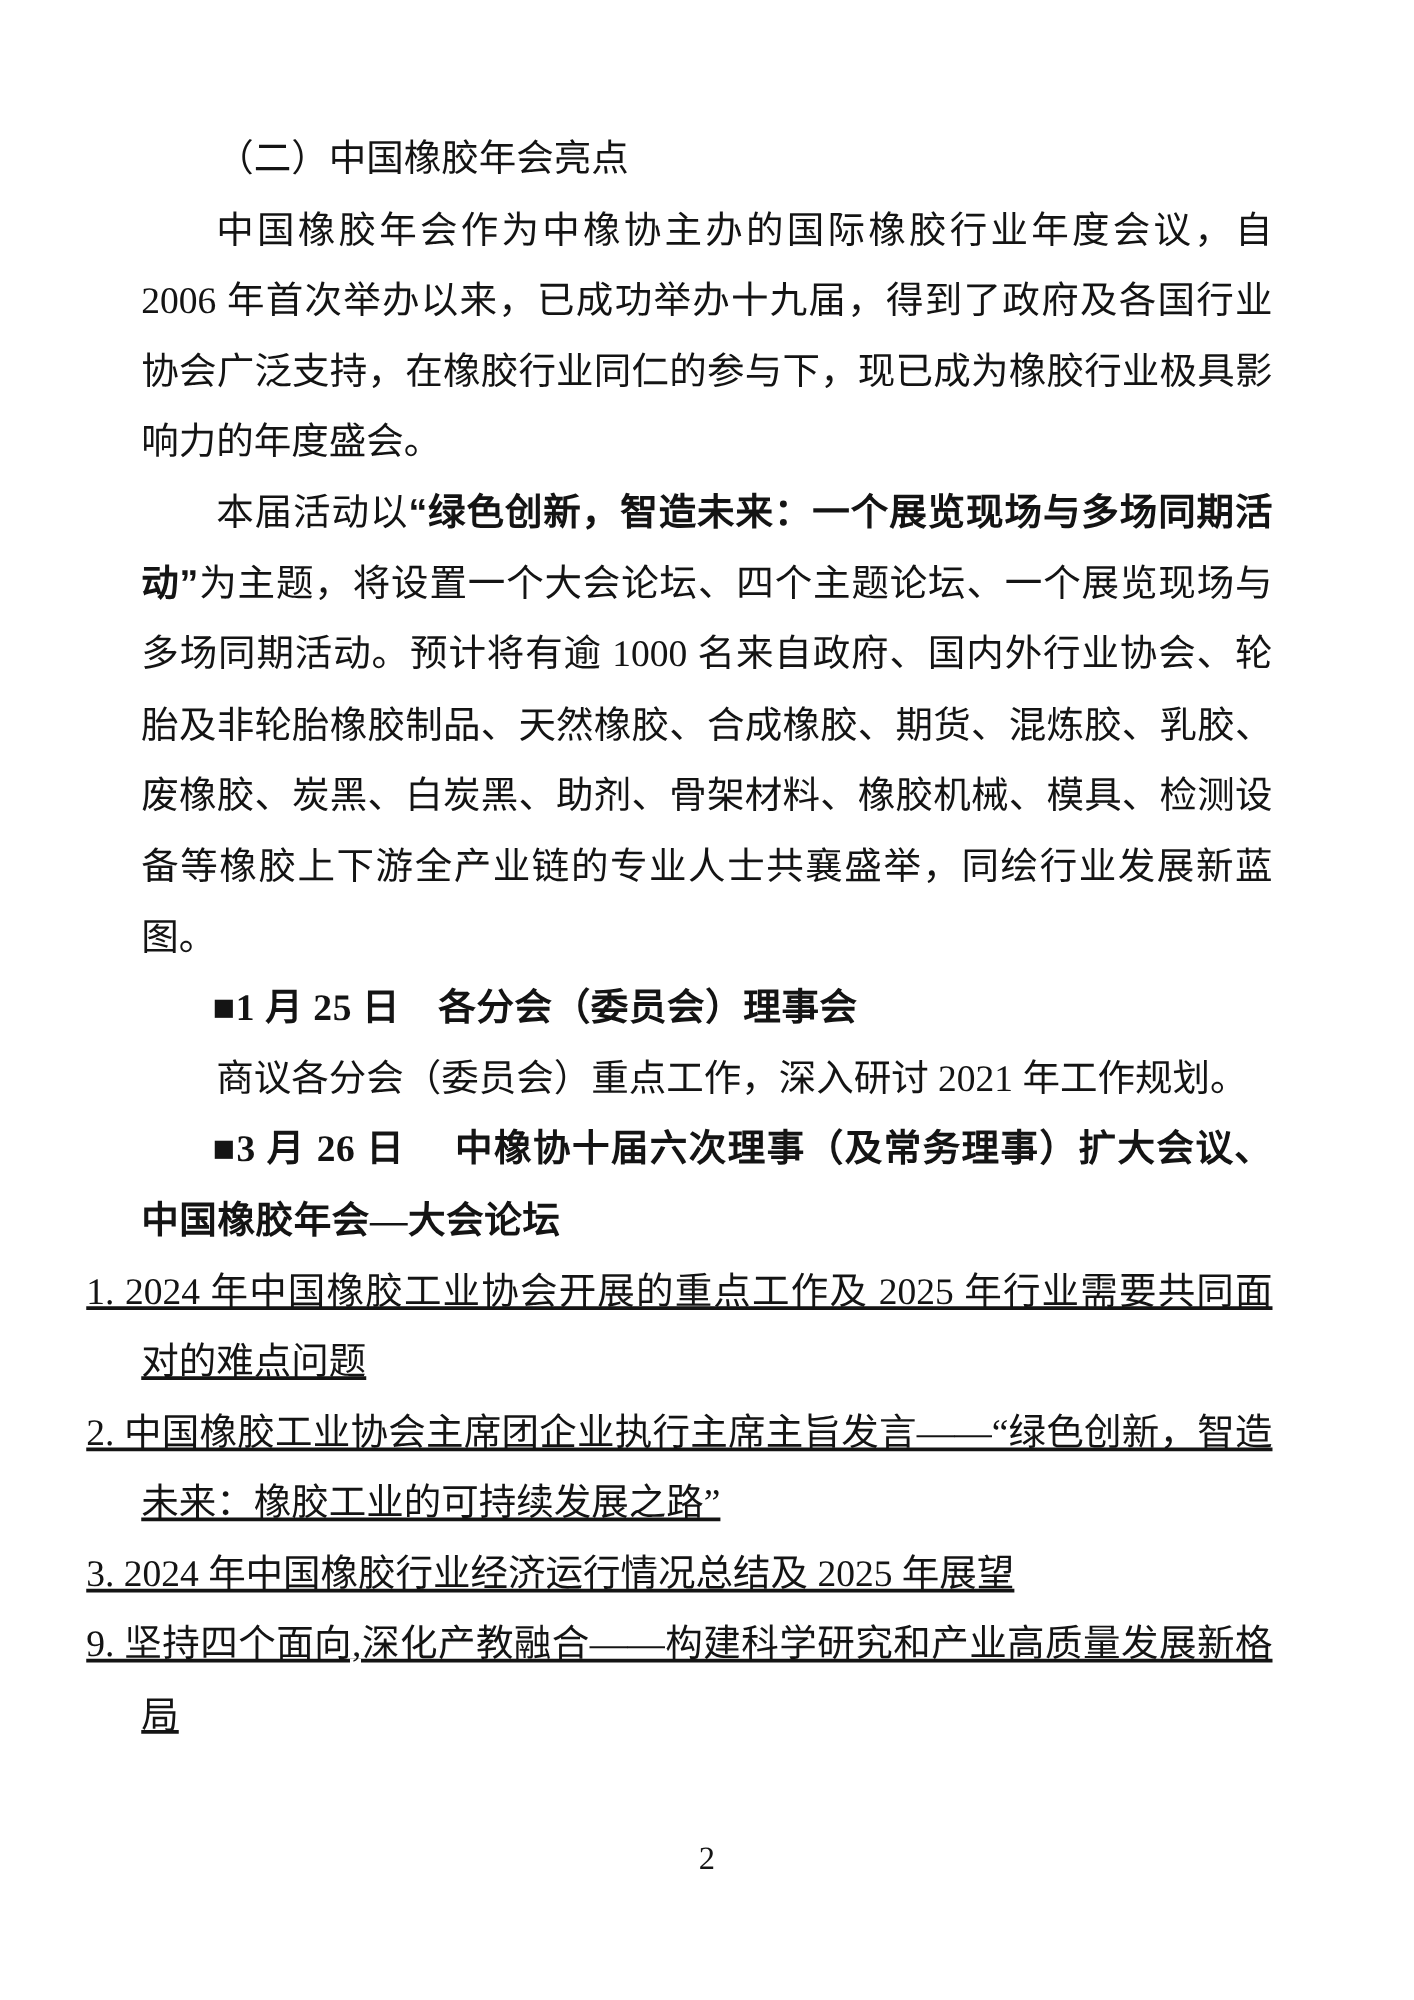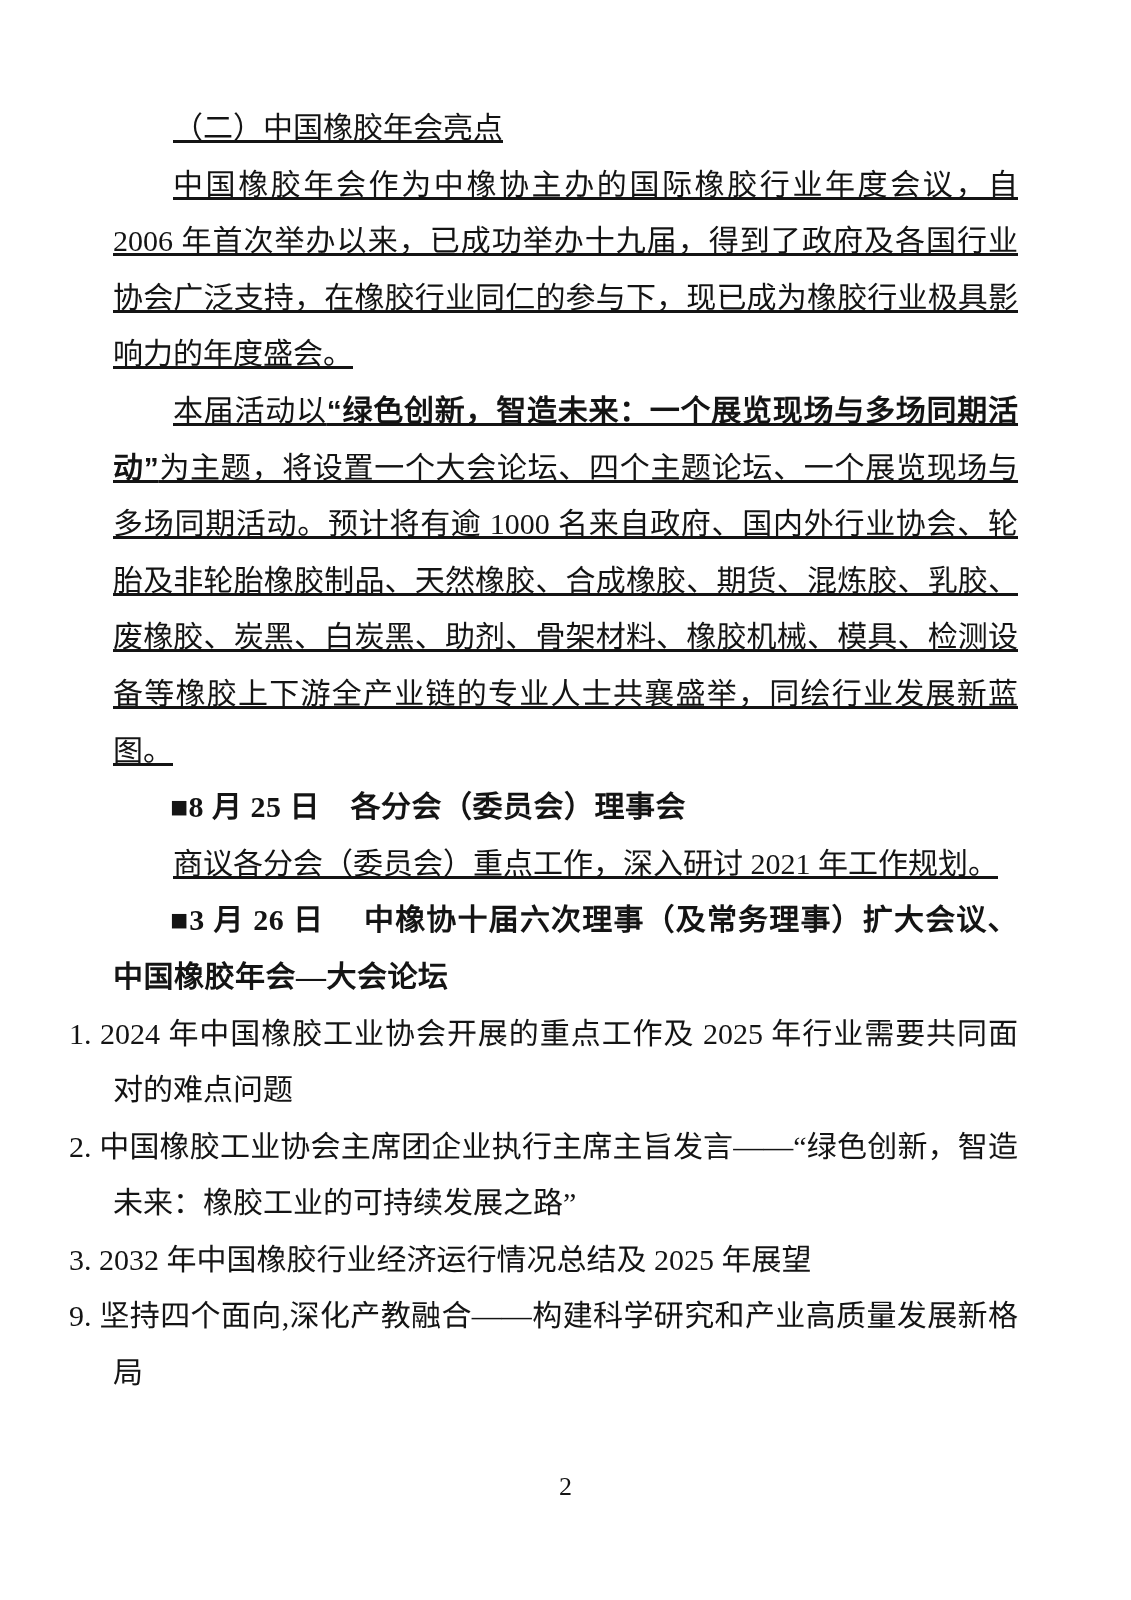--- a/index.html
+++ b/index.html
@@ -25,36 +25,36 @@
     margin: 0;
     padding: 0;
     font-size: 30px;
     line-height: 56.6px;
     text-align: justify;
     font-family: "Liberation Serif", "DejaVu Serif", serif;
     color: #141414;
   }
   .indent {
     text-indent: 60px;
-    text-decoration: underline;
   }
   .hei {
     font-family: "Liberation Sans", "DejaVu Sans", sans-serif;
     font-weight: bold;
     text-align: left;
     text-indent: 57px;
     letter-spacing: 0.5px;
   }
   .theme-bold {
     font-family: "Liberation Sans", "DejaVu Sans", sans-serif;
     font-weight: bold;
   }
   .topic {
     padding-left: 99px;
     text-indent: -44px;
+    text-decoration: underline;
   }
   .page-number {
     position: absolute;
     top: 1470px;
     left: 0;
     width: 100%;
     text-align: center;
     font-size: 26px;
     line-height: 34px;
     font-family: "Liberation Serif", "DejaVu Serif", serif;
@@ -67,31 +67,31 @@
 <div class="page">
   <div class="content">
 
     <p class="indent">（二）中国橡胶年会亮点</p>
 
     <p class="indent">中国橡胶年会作为中橡协主办的国际橡胶行业年度会议，自 2006 年首次举办以来，已成功举办十九届，得到了政府及各国行业协会广泛支持，在橡胶行业同仁的参与下，现已成为橡胶行业极具影响力的年度盛会。</p>
 
     <p class="indent"><span>本届活动以</span><span class="theme-bold">“绿色创新，智造未来：一个展览现场与多场同期活动”</span><span>为主题，将设置一个大会论坛、四个主题论坛、一个展览现场与多场同期活动。预计将有逾 1000 名来自政府、国内外行业协会、轮胎及非轮胎橡胶制品、天然橡胶、合成橡胶、期货、混炼胶、乳胶、废橡胶、炭黑、白炭黑、助剂、骨架材料、橡胶机械、模具、检测设备等橡胶上下游全产业链的专业人士共襄盛举，同绘行业发展新蓝图。</span></p>
 
 
-    <p class="hei">■8 月 25 日　各分会（委员会）理事会</p>
+    <p class="hei">■1 月 25 日　各分会（委员会）理事会</p>
 
     <p class="indent">商议各分会（委员会）重点工作，深入研讨 2021 年工作规划。</p>
 
     <p class="hei">■3 月 26 日　 中橡协十届六次理事（及常务理事）扩大会议、中国橡胶年会—大会论坛</p>
 
     <div class="topic">1. 2024 年中国橡胶工业协会开展的重点工作及 2025 年行业需要共同面对的难点问题</div>
 
     <div class="topic">2. 中国橡胶工业协会主席团企业执行主席主旨发言——“绿色创新，智造未来：橡胶工业的可持续发展之路”</div>
 
-    <div class="topic">3. 2032 年中国橡胶行业经济运行情况总结及 2025 年展望</div>
+    <div class="topic">3. 2024 年中国橡胶行业经济运行情况总结及 2025 年展望</div>
 
 
     <div class="topic">9. 坚持四个面向,深化产教融合——构建科学研究和产业高质量发展新格局</div>
 
   </div>
 
   <div class="page-number">2</div>
 </div>
 
 </body></html>

